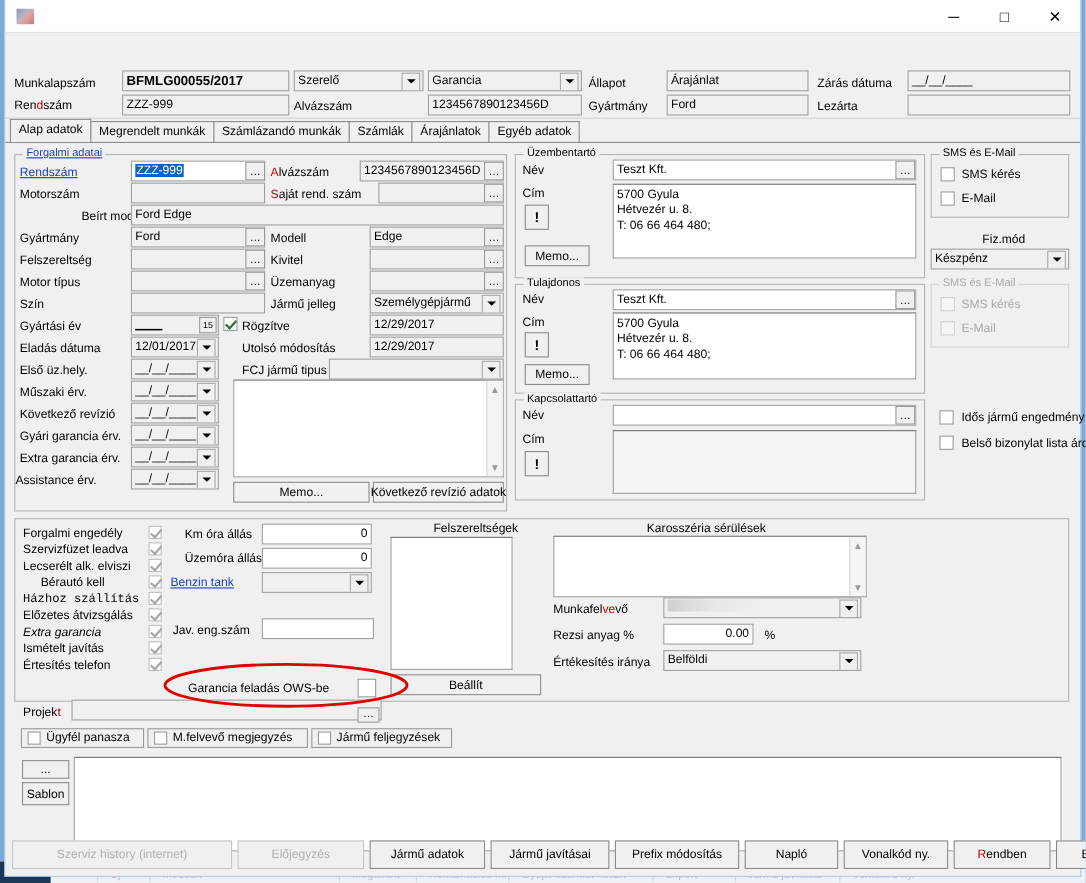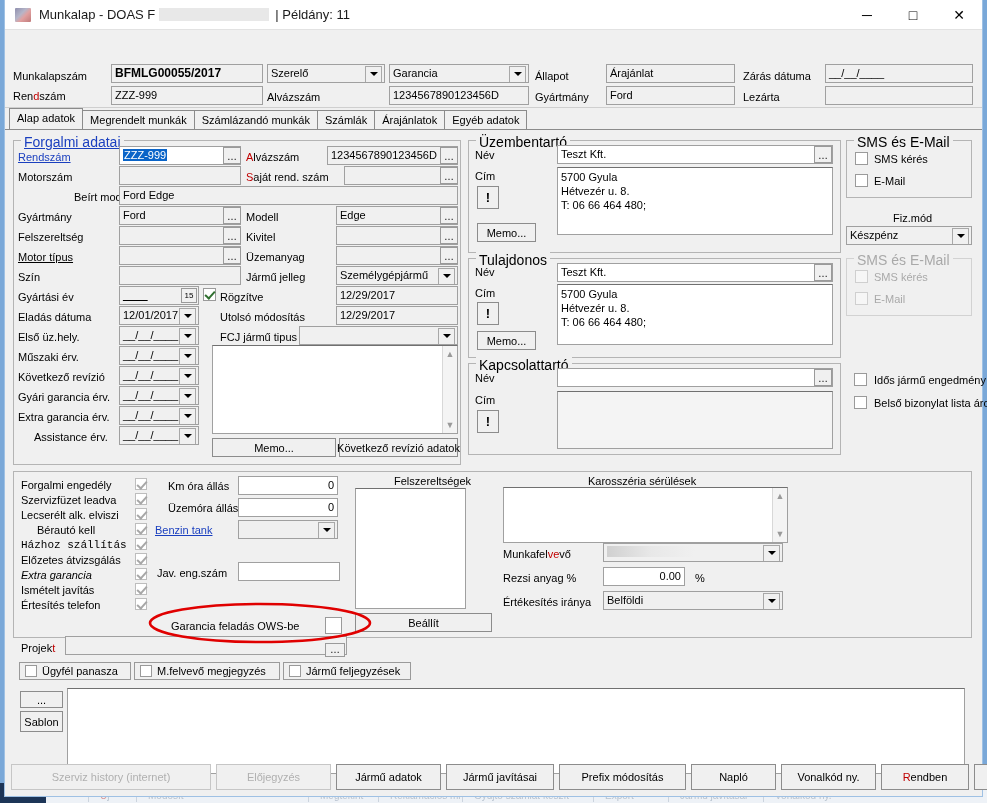--- a/index.html
+++ b/index.html
@@ -172,21 +172,21 @@
 
   .group {
     position: absolute;
     border: 1px solid #b4b4b4;
   }
   .group > .gt {
     position: absolute;
     top: -7px; left: 7px;
     background: #f0f0f0;
     padding: 0 3px;
-    font-size: 14px;
+    font-size: 10px;
     color: #000;
     white-space: nowrap;
   }
   .group > .gt.link { color: #1a3fbf; text-decoration: underline; }
   .group > .gt.dis { color: #a9a9a9; }
   .group.dis { border-color: #d2d2d2; }
 
   .memoarea {
     position: absolute;
     background: #ffffff;
@@ -350,23 +350,20 @@
         <div class="tick" style="left: 668px;"></div>
         <div class="lt" style="left: 775px;"><span>Vonalkód ny.</span></div>
         <div class="tick" style="left: 763px;"></div>
       </div>
   </div>
 
   <div class="window">
 
     <div class="titlebar">
       <div class="ico"></div>
-      <div class="ttl">
-        <span>Munkalap - DOAS F</span><span class="redact"></span><span class="copy">| Példány: 11</span>
-      </div>
       <div class="wbtns">
         <div class="wbtn">─</div>
         <div class="wbtn">□</div>
         <div class="wbtn close">✕</div>
       </div>
     </div>
 
     <div class="header">
       <div class="lbl" style="left:8px; top:40px;">Munkalapszám</div>
       <div class="fld bold ro" style="left:106px; top:34px; width:152px;">BFMLG00055/2017</div>
@@ -436,21 +433,21 @@
         <div class="fld ro" style="left:322px; top:65px; width:122px;">Edge</div>
         <div class="dots" style="left:426px; top:66px;">…</div>
 
         <div class="lbl" style="left:4px; top:90px;">Felszereltség</div>
         <div class="fld ro" style="left:105px; top:85px; width:122px;"></div>
         <div class="dots" style="left:209px; top:86px;">…</div>
         <div class="lbl" style="left:232px; top:90px;">Kivitel</div>
         <div class="fld ro" style="left:322px; top:85px; width:122px;"></div>
         <div class="dots" style="left:426px; top:86px;">…</div>
 
-        <div class="lbl" style="left:4px; top:110px;text-decoration:underline;">Motor típus</div>
+        <div class="lbl" style="left:4px; top:110px;">Motor típus</div>
         <div class="fld ro" style="left:105px; top:105px; width:122px;"></div>
         <div class="dots" style="left:209px; top:106px;">…</div>
         <div class="lbl" style="left:232px; top:110px;">Üzemanyag</div>
         <div class="fld ro" style="left:322px; top:105px; width:122px;"></div>
         <div class="dots" style="left:426px; top:106px;">…</div>
 
         <div class="lbl" style="left:4px; top:130px;">Szín</div>
         <div class="fld ro" style="left:105px; top:125px; width:122px;"></div>
         <div class="lbl" style="left:232px; top:130px;">Jármű jelleg</div>
         <div class="combo" style="left:322px; top:125px; width:122px;">
@@ -503,21 +500,21 @@
           <span>__/__/____</span>
           <span class="arw"></span>
         </div>
 
         <div class="lbl" style="left:4px; top:270px;">Extra garancia érv.</div>
         <div class="combo" style="left:105px; top:265px; width:80px;">
           <span>__/__/____</span>
           <span class="arw"></span>
         </div>
 
-        <div class="lbl" style="left:20px; top:290px;">Assistance érv.</div>
+        <div class="lbl" style="left:0; top:290px;">Assistance érv.</div>
         <div class="combo" style="left:105px; top:285px; width:80px;">
           <span>__/__/____</span>
           <span class="arw"></span>
         </div>
 
         <div class="memoarea" style="left:198px; top:204px; width:246px; height:89px;">
           <span></span>
           <div class="vsb">
             <div class="up">▲</div>
             <div class="dn">▼</div>
@@ -674,21 +671,21 @@
           </div>
           <div class="bbtn dis" style="width: 115px;">
             <span>Előjegyzés</span>
           </div>
           <div class="bbtn" style="width: 105px;">
             <span>Jármű adatok</span>
           </div>
           <div class="bbtn" style="width: 108px;">
             <span>Jármű javításai</span>
           </div>
-          <div class="bbtn" style="width: 127px;">
+          <div class="bbtn" style="width: 113px;">
             <span>Prefix módosítás</span>
           </div>
           <div class="bbtn" style="width: 85px;">
             <span>Napló</span>
           </div>
           <div class="bbtn" style="width: 95px;">
             <span>Vonalkód ny.</span>
           </div>
           <div class="bbtn" style="width: 88px;">
             <span class="rk">R</span>

